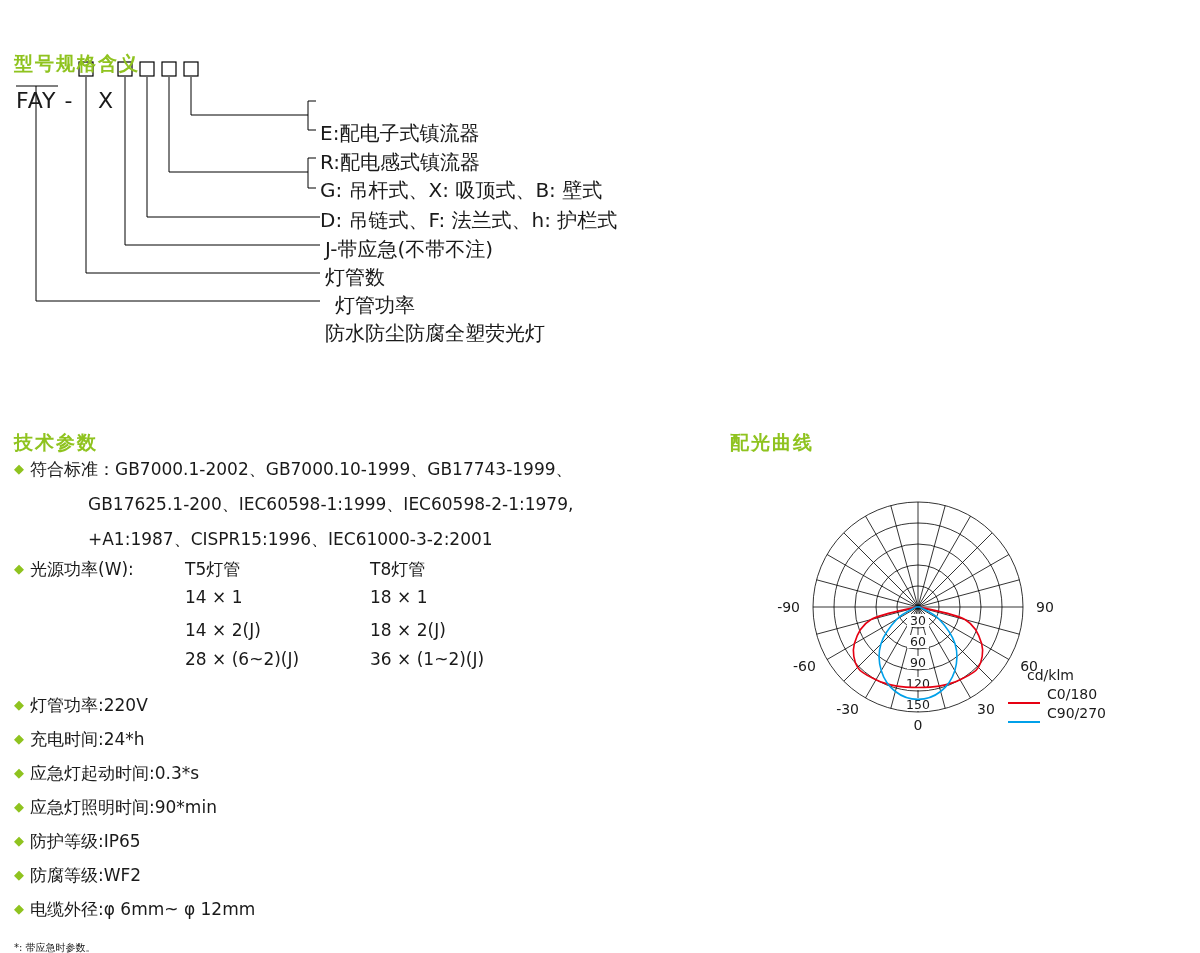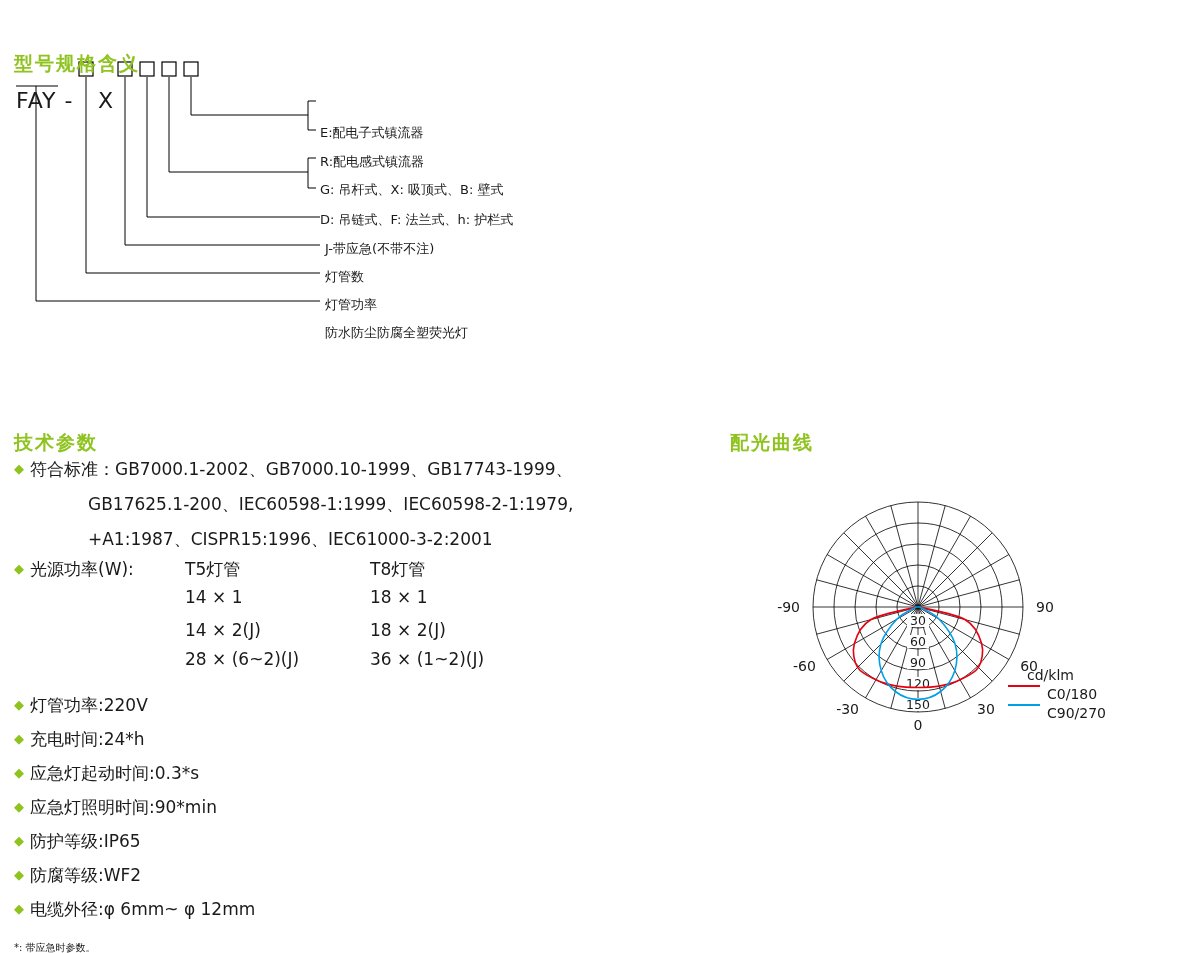--- a/index.html
+++ b/index.html
@@ -4,30 +4,30 @@
 <style>
   html,body{margin:0;padding:0;}
   body{
     width:1200px;height:953px;position:relative;overflow:hidden;
     background:#ffffff;color:#1a1a1a;
     font-family:"DejaVu Sans","Liberation Sans",sans-serif;
   }
   .abs{position:absolute;white-space:nowrap;}
   .sec-title{font-size:19px;font-weight:bold;color:#8fc31f;letter-spacing:2px;}
   .code{font-size:22px;letter-spacing:1px;}
-  .dlabel{font-size:13px;line-height:20px;}
+  .dlabel{font-size:20px;line-height:20px;}
   .tline{font-size:17px;line-height:22px;display:flex;align-items:center;}
   .diamond{color:#8fc31f;font-size:13px;margin-right:6px;line-height:22px;}
   .cell{font-size:17px;line-height:22px;text-align:right;}
   .footnote{font-size:10px;line-height:20px;}
   .bg-svg{position:absolute;left:0;top:0;z-index:0;pointer-events:none;}
   .txt{z-index:1;margin-top:32px;}
   .legend{font-size:14px;line-height:19px;z-index:1;}
   .legend-unit{margin-left:19px;}
-  .legend-row{display:flex;align-items:flex-start;height:19px;}
+  .legend-row{display:flex;align-items:flex-end;height:19px;}
   .swatch{display:inline-block;width:32px;height:2px;margin-right:7px;background:#000;}
 </style>
 </head>
 <body>
 
 <svg class="bg-svg" width="1200" height="953" viewBox="0 0 1200 953">
   <g stroke="#000000" stroke-width="1" fill="none">
     <path d="M16 86 H58"></path>
     <path d="M36 86 V301 H320"></path>
     <path d="M86 77 V273 H320"></path>
@@ -105,21 +105,21 @@
 
 <span class="abs txt code" style="left:16px;top:56px">FAY -</span>
 <span class="abs txt code" style="left:98px;top:56px">X</span>
 
 <span class="abs txt dlabel" style="left:320px;top:91px">E:配电子式镇流器</span>
 <span class="abs txt dlabel" style="left:320px;top:120px">R:配电感式镇流器</span>
 <span class="abs txt dlabel" style="left:320px;top:148px">G: 吊杆式、X: 吸顶式、B: 壁式</span>
 <span class="abs txt dlabel" style="left:320px;top:178px">D: 吊链式、F: 法兰式、h: 护栏式</span>
 <span class="abs txt dlabel" style="left:325px;top:207px">J-带应急(不带不注)</span>
 <span class="abs txt dlabel" style="left:325px;top:235px">灯管数</span>
-<span class="abs txt dlabel" style="left:325px;top:263px">灯管功率</span>
+<span class="abs txt dlabel" style="left:335px;top:263px">灯管功率</span>
 <span class="abs txt dlabel" style="left:325px;top:291px">防水防尘防腐全塑荧光灯</span>
 
 <h2 class="abs txt sec-title" style="left:14px;top:398px">技术参数</h2>
 
 <div class="abs txt tline" style="left:14px;top:426px">
   <span class="diamond">◆</span>
   <span>符合标准：GB7000.1-2002、GB7000.10-1999、GB17743-1999、</span>
 </div>
 <div class="abs txt tline" style="left:88px;top:461px">
   <span>GB17625.1-200、IEC60598-1:1999、IEC60598-2-1:1979,</span>

